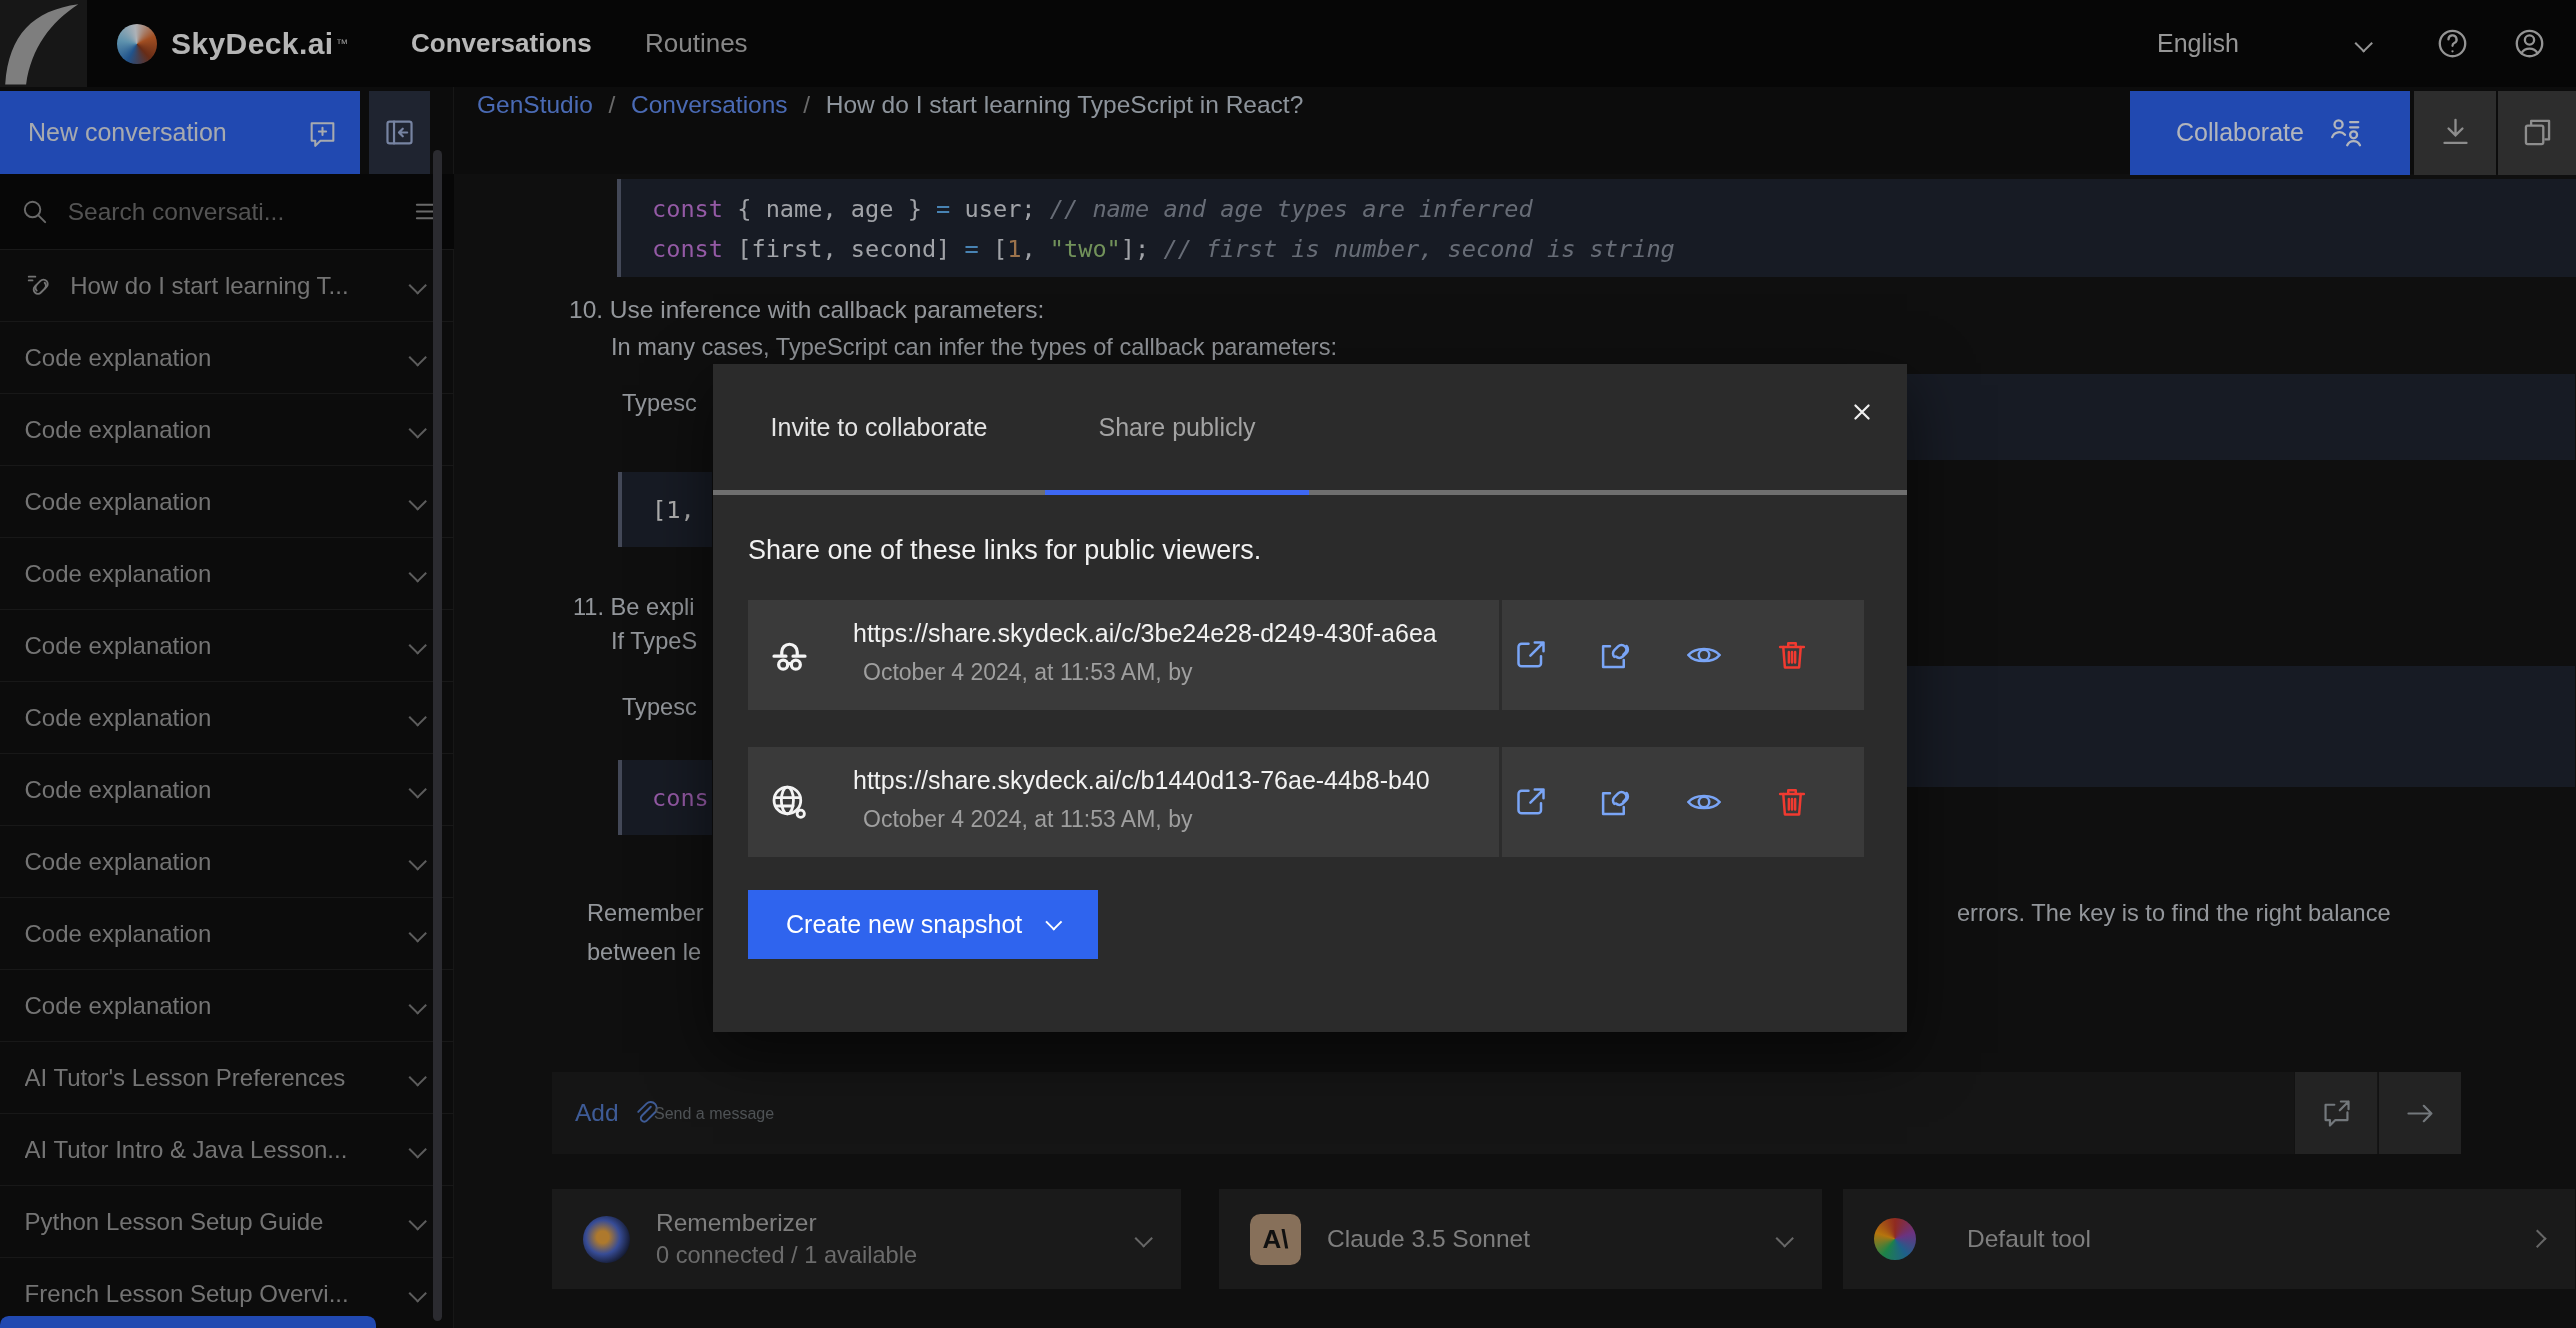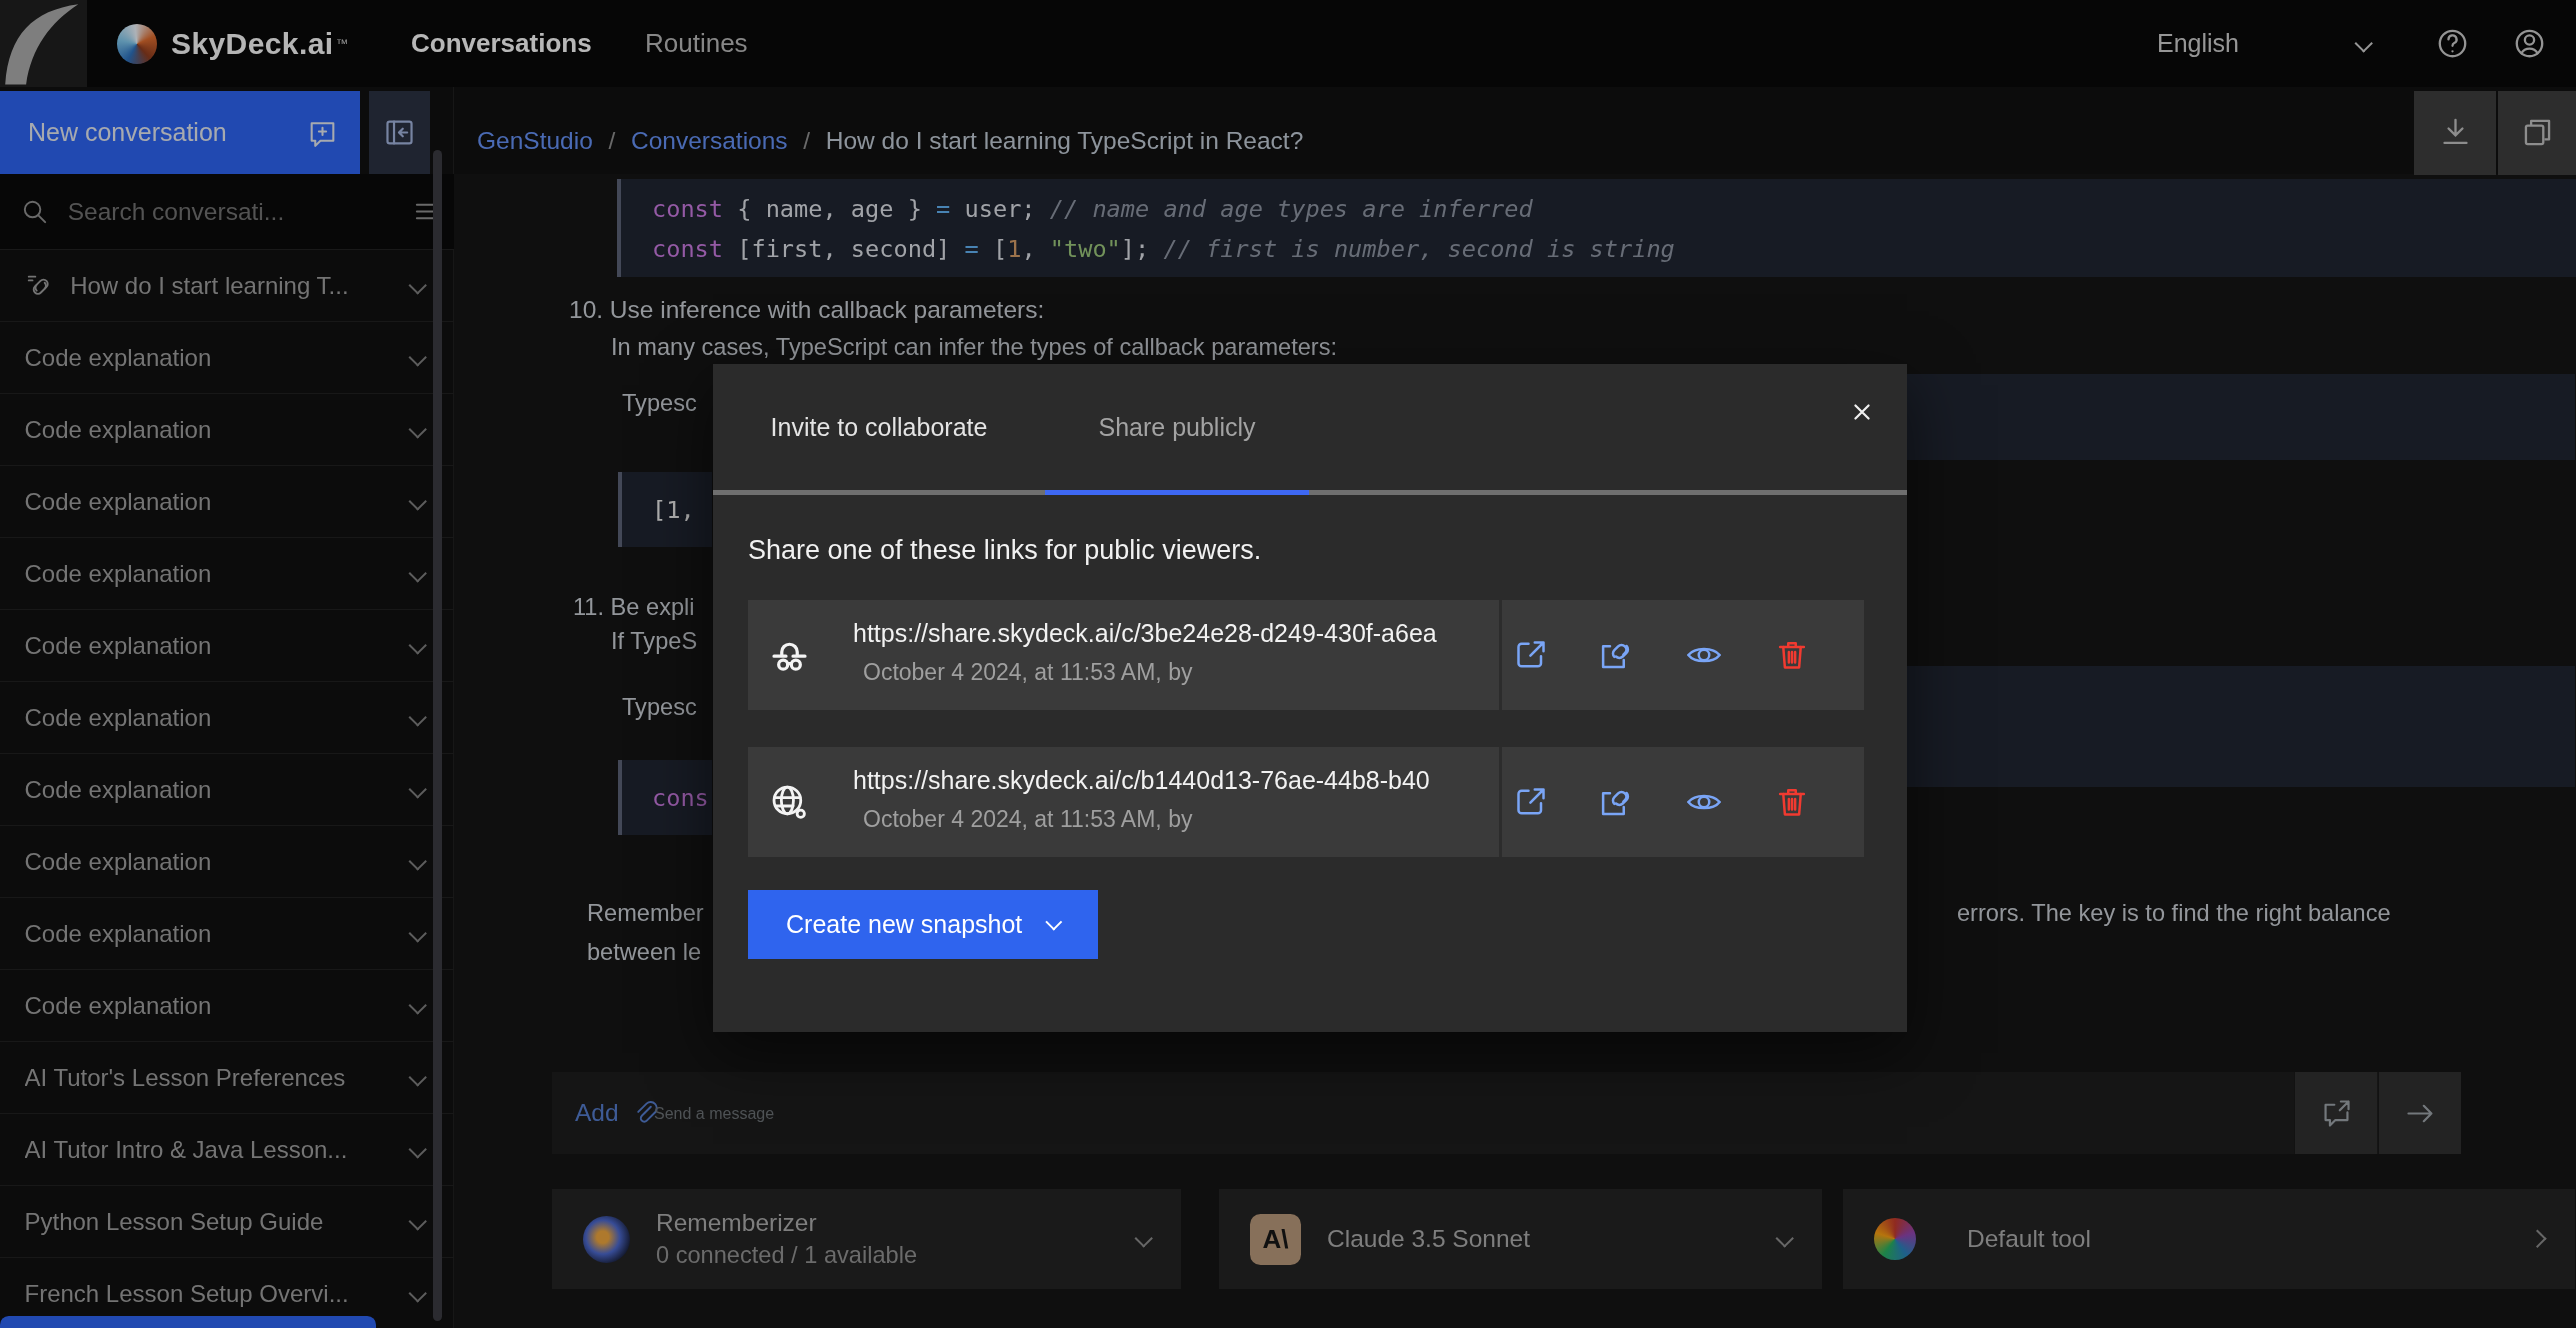--- a/index.html
+++ b/index.html
@@ -21,21 +21,21 @@
   #lang{position:absolute;left:2157px;top:0;height:87px;display:flex;align-items:center;
         font-size:25px;color:#c9c9c9;}
   .chev{display:inline-block;width:11.4px;height:11.4px;border-right:2.6px solid currentColor;
         border-bottom:2.6px solid currentColor;transform:rotate(45deg);}
   .chev-right{transform:rotate(-45deg);}
   #lang-chev{position:absolute;left:2357px;top:37px;color:#c9c9c9;}
   .topbar-icon{position:absolute;top:25px;width:37px;height:37px;color:#c6c6c6;}
 
   
   #subheader{position:absolute;left:454px;top:87px;width:2122px;height:87px;background:#111;}
-  #breadcrumb{position:absolute;left:23px;top:10px;height:87px;display:flex;align-items:center;
+  #breadcrumb{position:absolute;left:23px;top:4px;height:87px;display:flex;align-items:flex-start;
               gap:15.7px;font-size:24.5px;}
   .bc-link{color:#638ef0;}
   .bc-sep{color:#8d8d8d;}
   .bc-current{color:#bdc6d0;}
   #collaborate-btn{position:absolute;left:1676px;top:3.5px;width:280px;height:84px;background:#2d62ec;
     display:flex;align-items:center;justify-content:center;gap:23px;color:#eef2fb;font-size:25px;}
   .hdr-sq-btn{position:absolute;top:3.5px;width:82px;height:84px;background:#3d3d3d;
     display:flex;align-items:center;justify-content:center;color:#bdbdbd;}
 
   
@@ -171,20 +171,30 @@
   </div>
 
   <div id="subheader">
     <div id="breadcrumb">
       <span class="bc-link">GenStudio</span>
       <span class="bc-sep">/</span>
       <span class="bc-link">Conversations</span>
       <span class="bc-sep">/</span>
       <span class="bc-current">How do I start learning TypeScript in React?</span>
     </div>
+    <div id="collaborate-btn">
+      <span>Collaborate</span>
+      <svg width="37" height="37" viewBox="0 0 32 32" fill="none" stroke="currentColor" stroke-width="2" stroke-linecap="round">
+        <circle cx="10" cy="9" r="3.5"></circle>
+        <path d="M4.5 20 a6.5 6.5 0 0 1 11 -2"></path>
+        <path d="M20 7 h7 M20 11.5 h7"></path>
+        <circle cx="23" cy="18" r="3"></circle>
+        <path d="M17.5 27 a6 6 0 0 1 11 0"></path>
+      </svg>
+    </div>
     <div class="hdr-sq-btn" style="left:1960px;">
       <svg width="37" height="37" viewBox="0 0 32 32" fill="none" stroke="currentColor" stroke-width="2" stroke-linecap="round">
         <path d="M16 5 v13 M10 12.5 l6 6 6 -6 M6.5 25 h19"></path>
       </svg>
     </div>
     <div class="hdr-sq-btn" style="left:2044px;width:78px;">
       <svg width="37" height="37" viewBox="0 0 32 32" fill="none" stroke="currentColor" stroke-width="2" stroke-linejoin="round">
         <rect x="6" y="10" width="15" height="16" rx="1.5"></rect>
         <path d="M10.5 10 V6 h15.5 v16 h-4"></path>
       </svg>

